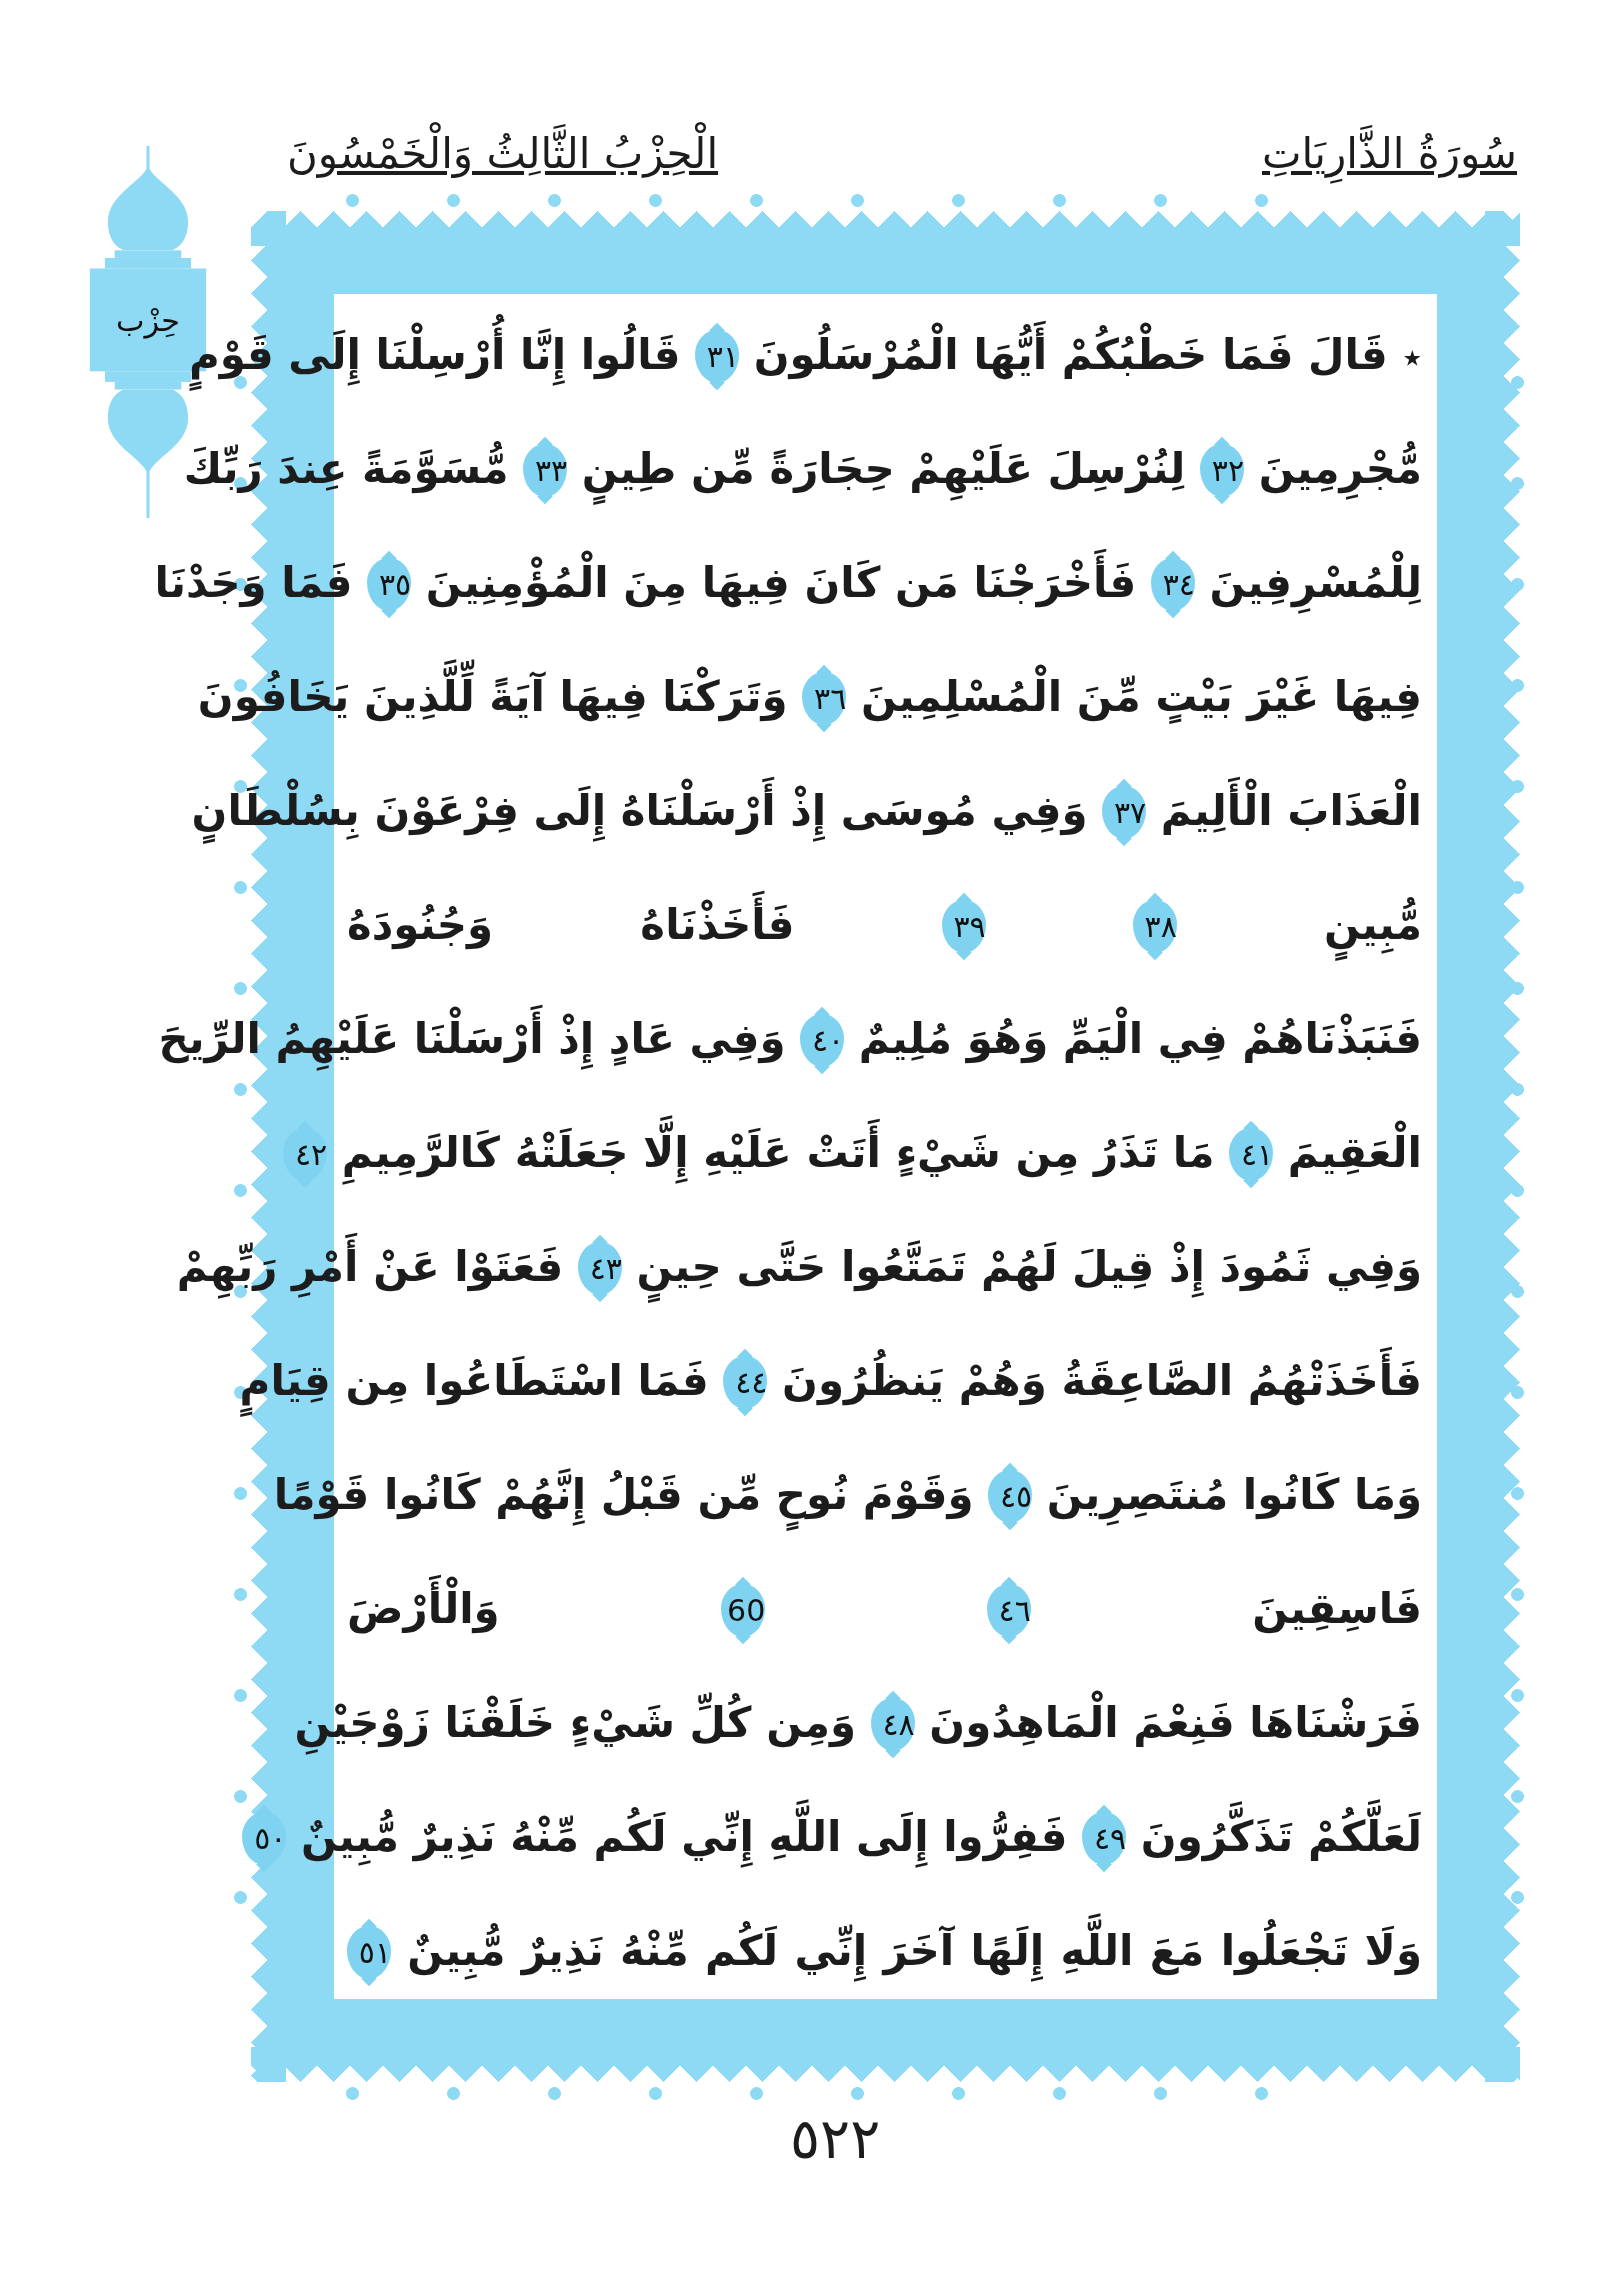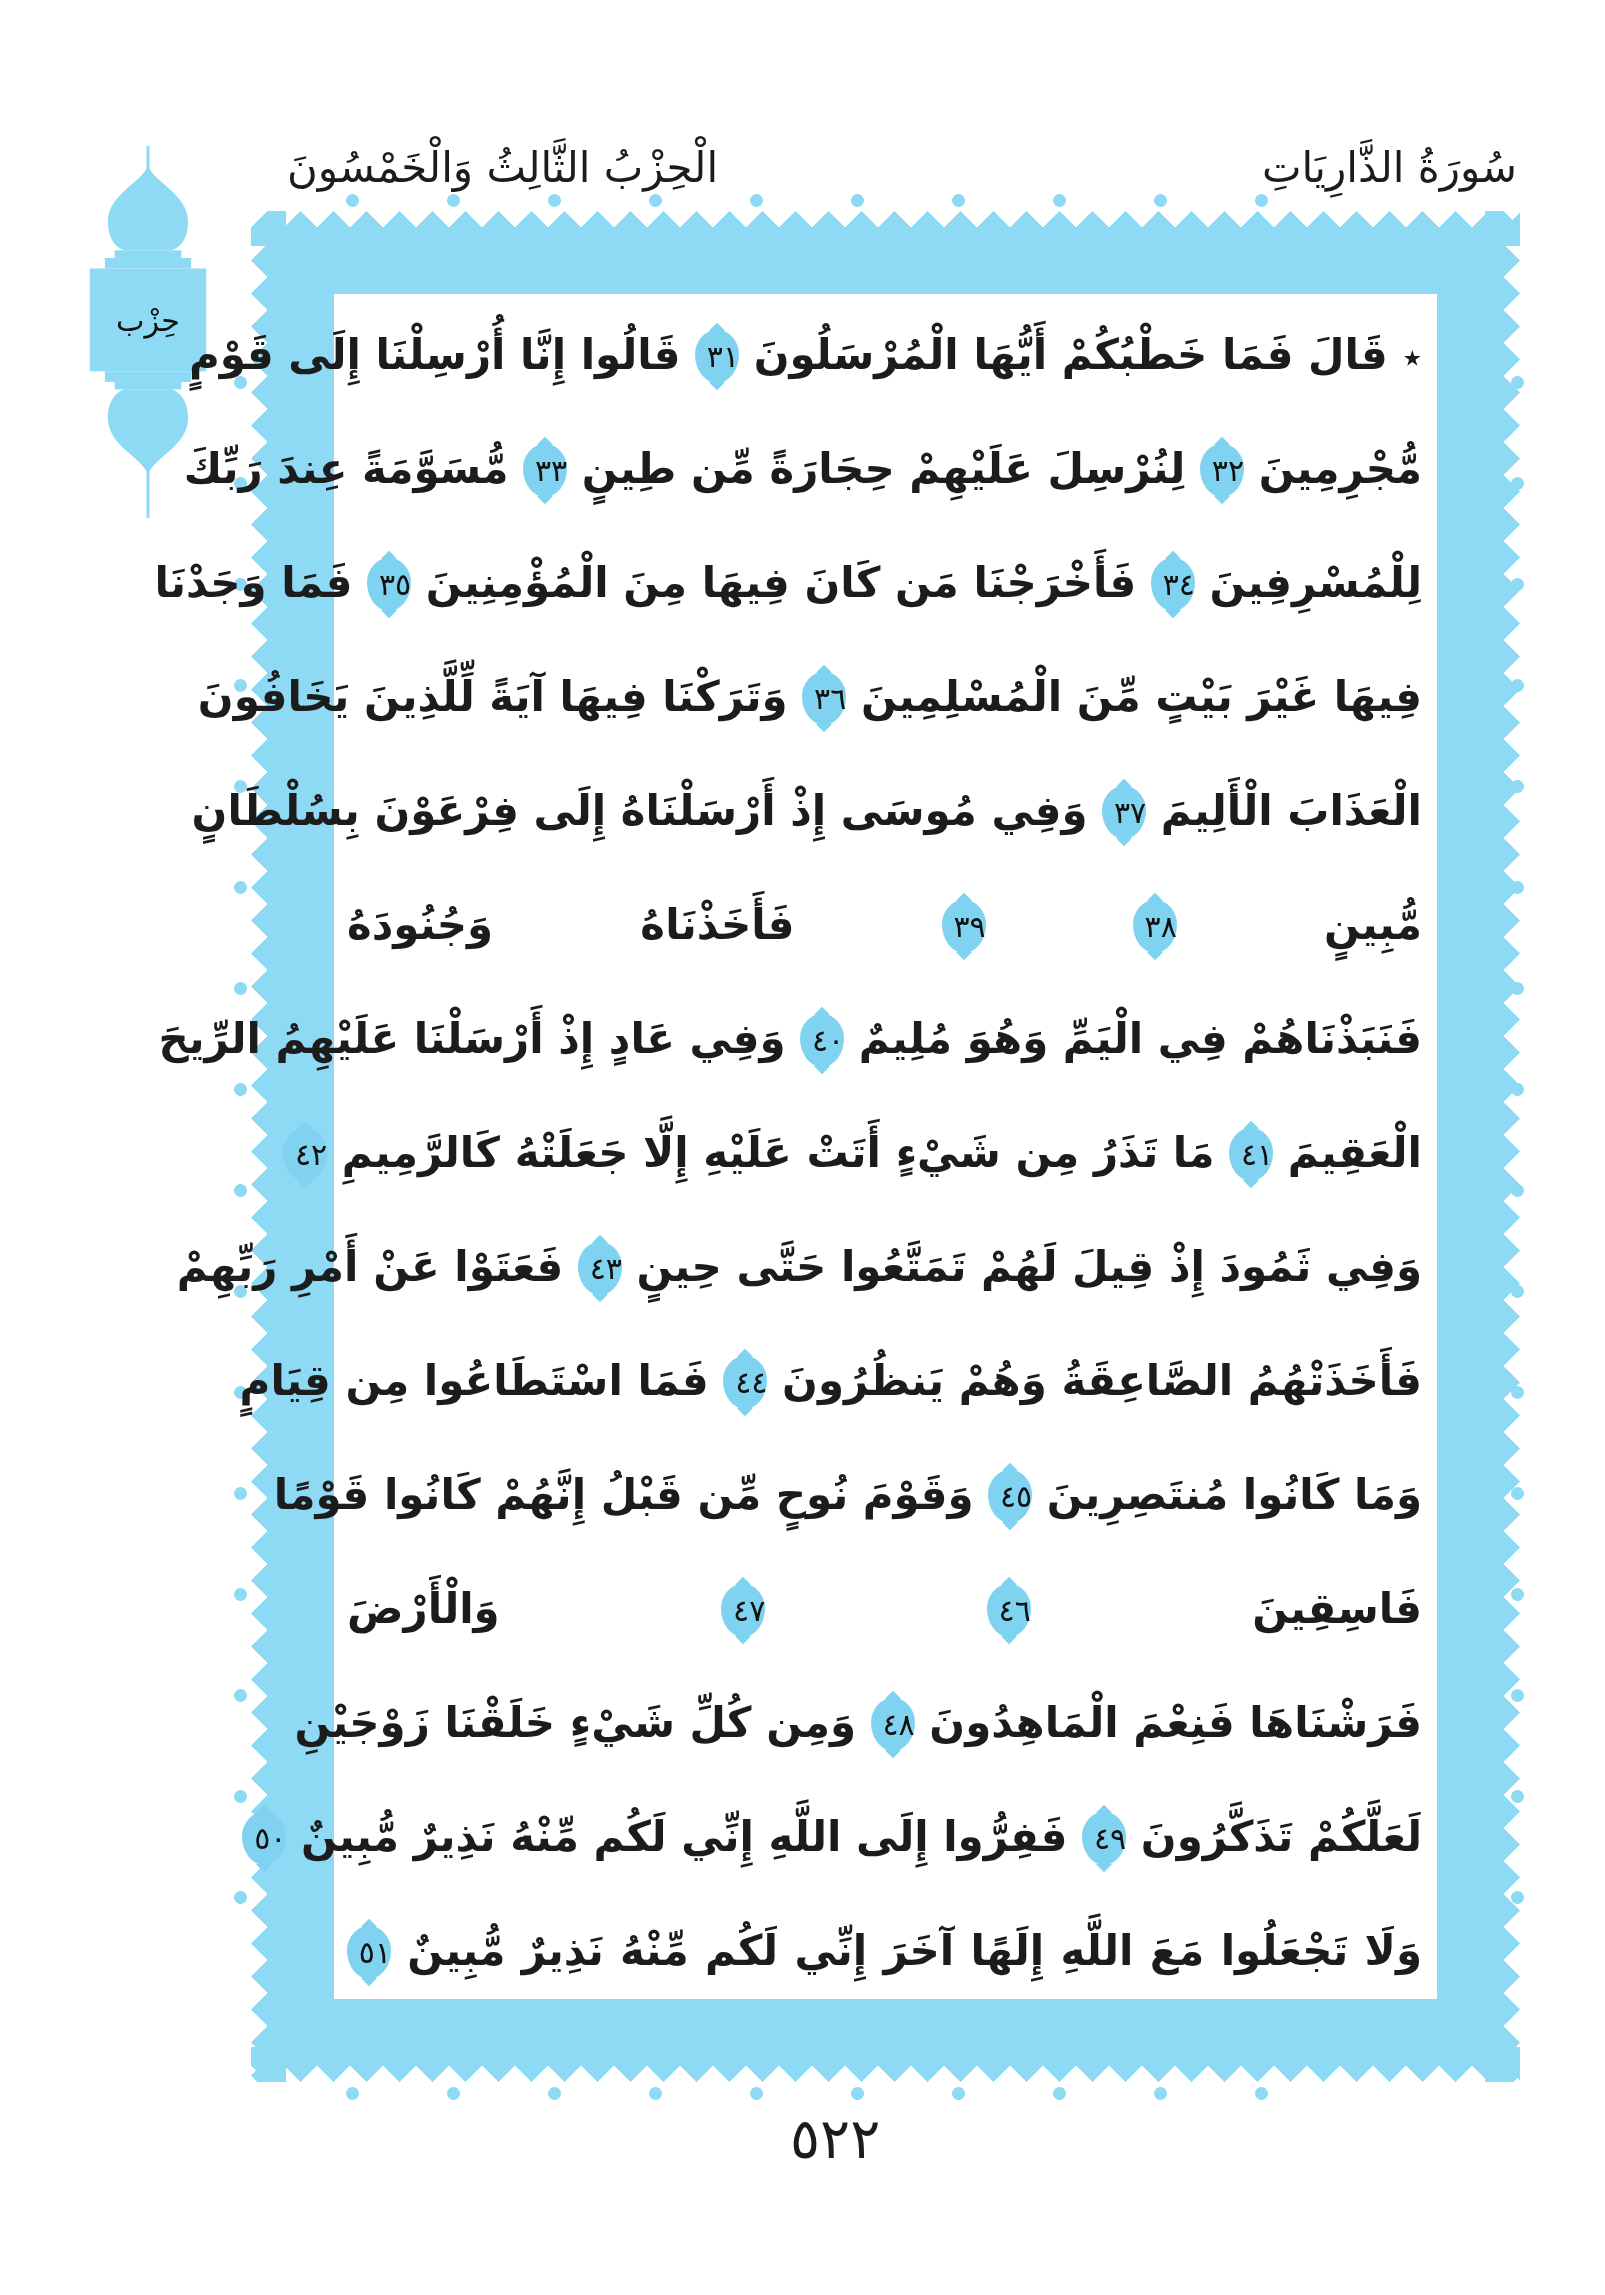--- a/index.html
+++ b/index.html
@@ -14,23 +14,23 @@
     width:1605px;height:2295px;
     background:var(--paper);
     overflow:hidden;
     font-family:"DejaVu Sans", sans-serif;
     color:var(--ink);
     direction:rtl;
   }
 
   
   .hdr{
-    position:absolute;top:115px;height:106px;line-height:106px;
+    position:absolute;top:101px;height:106px;line-height:106px;
     font-size:42px;font-weight:400;color:var(--ink);
-    text-align:center;white-space:nowrap;
+    text-align:center;white-space:nowrap;text-decoration:underline;
   }
   .hdr-left{left:242px;width:521px;}
   .hdr-right{left:1231px;width:317px;text-align:center;}
 
   
   .hizb-ornament{position:absolute;left:86px;top:146px;width:124px;height:372px;}
 
   
   .frame{position:absolute;left:251px;top:211px;width:1269px;height:1871px;}
   .f-solid{position:absolute;inset:33px;background:var(--blue);}
@@ -129,21 +129,21 @@
       <div class="line"><span class="words">مُّجْرِمِينَ</span> <span class="aya"><span class="aya-num">٣٢</span></span> <span class="words">لِنُرْسِلَ عَلَيْهِمْ حِجَارَةً مِّن طِينٍ</span> <span class="aya"><span class="aya-num">٣٣</span></span> <span class="words">مُّسَوَّمَةً عِندَ رَبِّكَ</span> </div>
       <div class="line"><span class="words">لِلْمُسْرِفِينَ</span> <span class="aya"><span class="aya-num">٣٤</span></span> <span class="words">فَأَخْرَجْنَا مَن كَانَ فِيهَا مِنَ الْمُؤْمِنِينَ</span> <span class="aya"><span class="aya-num">٣٥</span></span> <span class="words">فَمَا وَجَدْنَا</span> </div>
       <div class="line"><span class="words">فِيهَا غَيْرَ بَيْتٍ مِّنَ الْمُسْلِمِينَ</span> <span class="aya"><span class="aya-num">٣٦</span></span> <span class="words">وَتَرَكْنَا فِيهَا آيَةً لِّلَّذِينَ يَخَافُونَ</span> </div>
       <div class="line"><span class="words">الْعَذَابَ الْأَلِيمَ</span> <span class="aya"><span class="aya-num">٣٧</span></span> <span class="words">وَفِي مُوسَى إِذْ أَرْسَلْنَاهُ إِلَى فِرْعَوْنَ بِسُلْطَانٍ</span> </div>
       <div class="line"><span class="words">مُّبِينٍ</span> <span class="aya"><span class="aya-num">٣٨</span></span>  <span class="aya"><span class="aya-num">٣٩</span></span> <span class="words">فَأَخَذْنَاهُ وَجُنُودَهُ</span> </div>
       <div class="line"><span class="words">فَنَبَذْنَاهُمْ فِي الْيَمِّ وَهُوَ مُلِيمٌ</span> <span class="aya"><span class="aya-num">٤٠</span></span> <span class="words">وَفِي عَادٍ إِذْ أَرْسَلْنَا عَلَيْهِمُ الرِّيحَ</span> </div>
       <div class="line"><span class="words">الْعَقِيمَ</span> <span class="aya"><span class="aya-num">٤١</span></span> <span class="words">مَا تَذَرُ مِن شَيْءٍ أَتَتْ عَلَيْهِ إِلَّا جَعَلَتْهُ كَالرَّمِيمِ</span> <span class="aya"><span class="aya-num">٤٢</span></span> </div>
       <div class="line"><span class="words">وَفِي ثَمُودَ إِذْ قِيلَ لَهُمْ تَمَتَّعُوا حَتَّى حِينٍ</span> <span class="aya"><span class="aya-num">٤٣</span></span> <span class="words">فَعَتَوْا عَنْ أَمْرِ رَبِّهِمْ</span> </div>
       <div class="line"><span class="words">فَأَخَذَتْهُمُ الصَّاعِقَةُ وَهُمْ يَنظُرُونَ</span> <span class="aya"><span class="aya-num">٤٤</span></span> <span class="words">فَمَا اسْتَطَاعُوا مِن قِيَامٍ</span> </div>
       <div class="line"><span class="words">وَمَا كَانُوا مُنتَصِرِينَ</span> <span class="aya"><span class="aya-num">٤٥</span></span> <span class="words">وَقَوْمَ نُوحٍ مِّن قَبْلُ إِنَّهُمْ كَانُوا قَوْمًا</span> </div>
-      <div class="line"><span class="words">فَاسِقِينَ</span> <span class="aya"><span class="aya-num">٤٦</span></span>  <span class="aya"><span class="aya-num">٤٧</span></span> <span class="words">وَالْأَرْضَ</span> </div>
+      <div class="line"><span class="words">فَاسِقِينَ</span> <span class="aya"><span class="aya-num">٤٦</span></span>  <span class="aya"><span class="aya-num">60</span></span> <span class="words">وَالْأَرْضَ</span> </div>
       <div class="line"><span class="words">فَرَشْنَاهَا فَنِعْمَ الْمَاهِدُونَ</span> <span class="aya"><span class="aya-num">٤٨</span></span> <span class="words">وَمِن كُلِّ شَيْءٍ خَلَقْنَا زَوْجَيْنِ</span> </div>
       <div class="line"><span class="words">لَعَلَّكُمْ تَذَكَّرُونَ</span> <span class="aya"><span class="aya-num">٤٩</span></span> <span class="words">فَفِرُّوا إِلَى اللَّهِ إِنِّي لَكُم مِّنْهُ نَذِيرٌ مُّبِينٌ</span> <span class="aya"><span class="aya-num">٥٠</span></span> </div>
       <div class="line"><span class="words">وَلَا تَجْعَلُوا مَعَ اللَّهِ إِلَهًا آخَرَ إِنِّي لَكُم مِّنْهُ نَذِيرٌ مُّبِينٌ</span> <span class="aya"><span class="aya-num">٥١</span></span> </div>
     </div>
 
   <div class="page-num">٥٢٢</div>
 
 </div>
 
 

